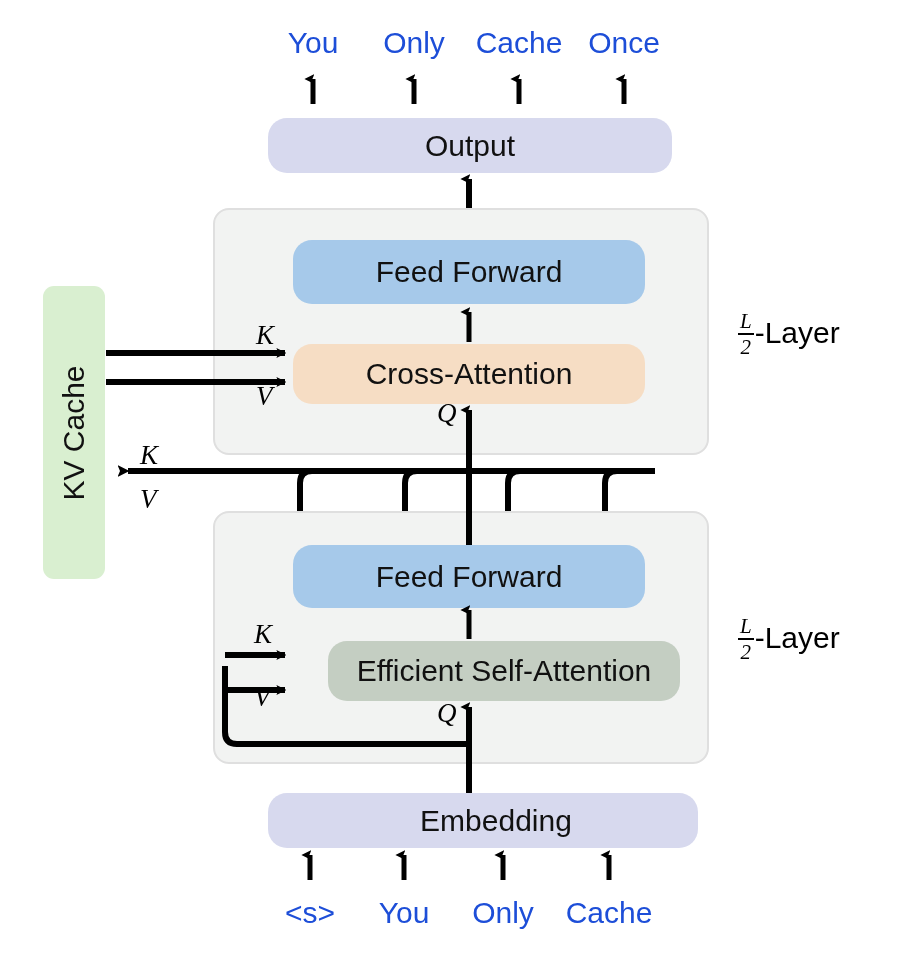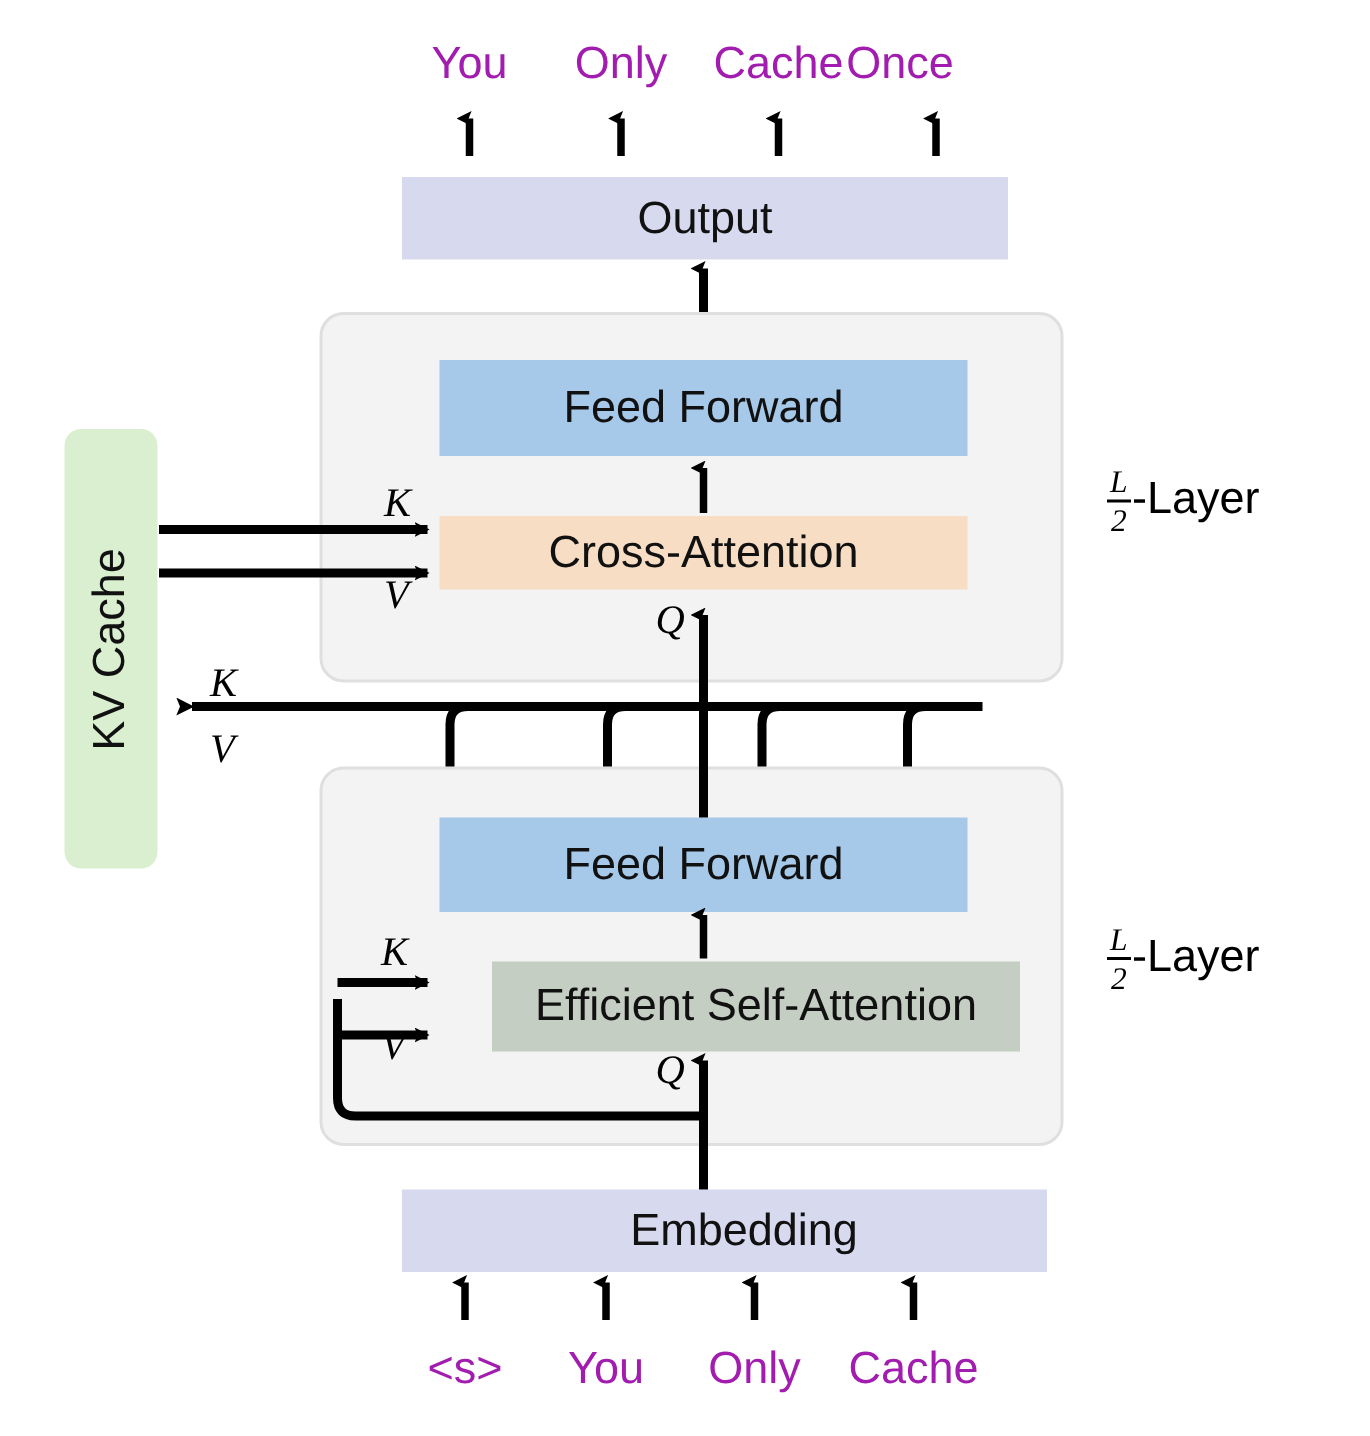--- a/index.html
+++ b/index.html
@@ -16,31 +16,31 @@
     width: 913px;
     height: 957px;
     background: #ffffff;
     overflow: hidden;
   }
 
   
   .token {
     position: absolute;
     font-size: 30px;
-    color: #a21caf;
+    color: #1d4ed8;
     text-align: center;
     white-space: nowrap;
     transform: translateX(-50%);
     font-family: "Liberation Sans", sans-serif;
   }
 
   
   .block {
     position: absolute;
-    border-radius: 0;
+    border-radius: 19px;
     display: flex;
     align-items: center;
     justify-content: center;
     font-size: 30px;
     color: #111;
     white-space: nowrap;
     font-family: "Liberation Sans", sans-serif;
   }
 
   
@@ -118,29 +118,29 @@
   }
 </style>
 </head>
 <body>
 
 <div id="diagram">
 
   <div class="token" style="left:313px; top:26px;">You</div>
   <div class="token" style="left:414px; top:26px;">Only</div>
   <div class="token" style="left:519px; top:26px;">Cache</div>
-  <div class="token" style="left:600px; top:26px;">Once</div>
+  <div class="token" style="left:624px; top:26px;">Once</div>
 
   <div class="block" style="left:268px; top:118px; width:404px; height:55px; background:#d7d9ee;">Output</div>
 
   <div class="layer-container" style="left:213px; top:208px; width:496px; height:247px;"></div>
 
   <div class="block" style="left:293px; top:240px; width:352px; height:64px; background:#a6c9ea;">Feed Forward</div>
 
-  <div class="block" style="left:293px; top:344px; width:352px; height:49px; background:#f6ddc4;">Cross-Attention</div>
+  <div class="block" style="left:293px; top:344px; width:352px; height:60px; background:#f6ddc4;">Cross-Attention</div>
 
   <div class="layer-container" style="left:213px; top:511px; width:496px; height:253px;"></div>
 
   <div class="block" style="left:293px; top:545px; width:352px; height:63px; background:#a6c9ea;">Feed Forward</div>
 
   <div class="block" style="left:293px; top:641px; width:352px; height:60px; background:#c4cec2;margin-left:35px;">Efficient Self-Attention</div>
 
   <div class="block" style="left:268px; top:793px; width:404px; height:55px; background:#d7d9ee;padding-left:26px;">Embedding</div>
 
   <div class="token" style="left:310px; top:896px;">&lt;s&gt;</div>

